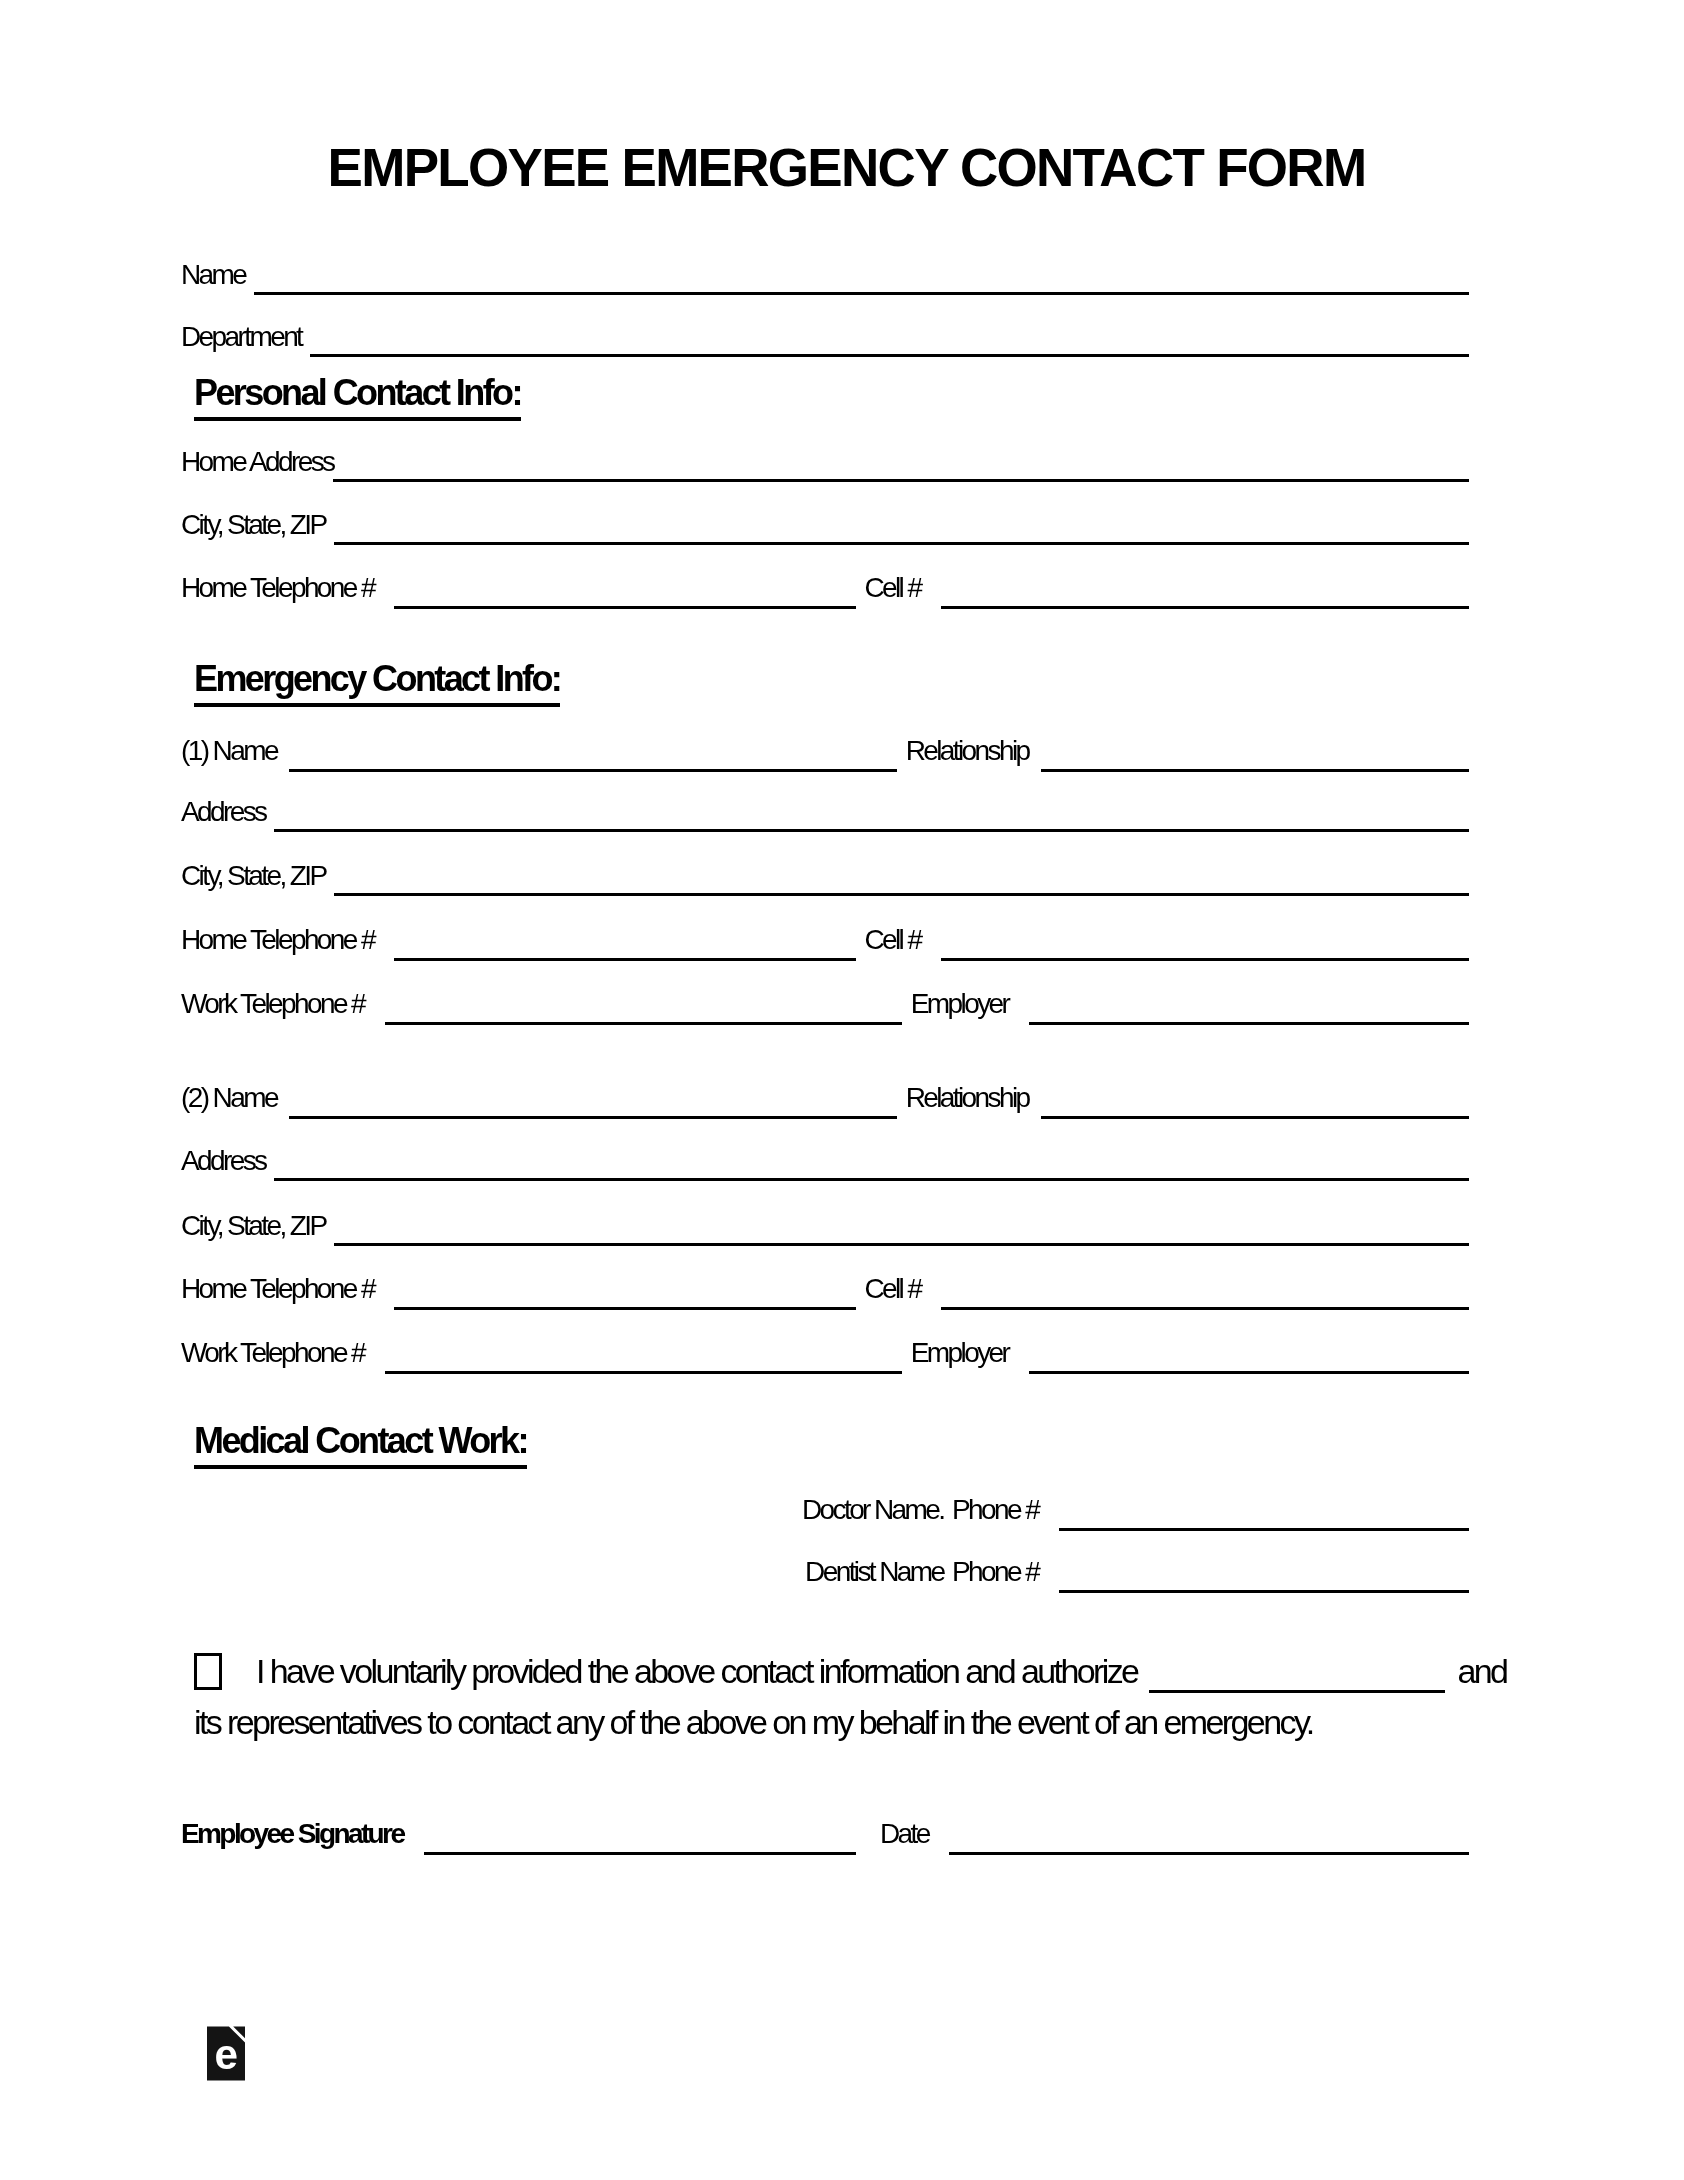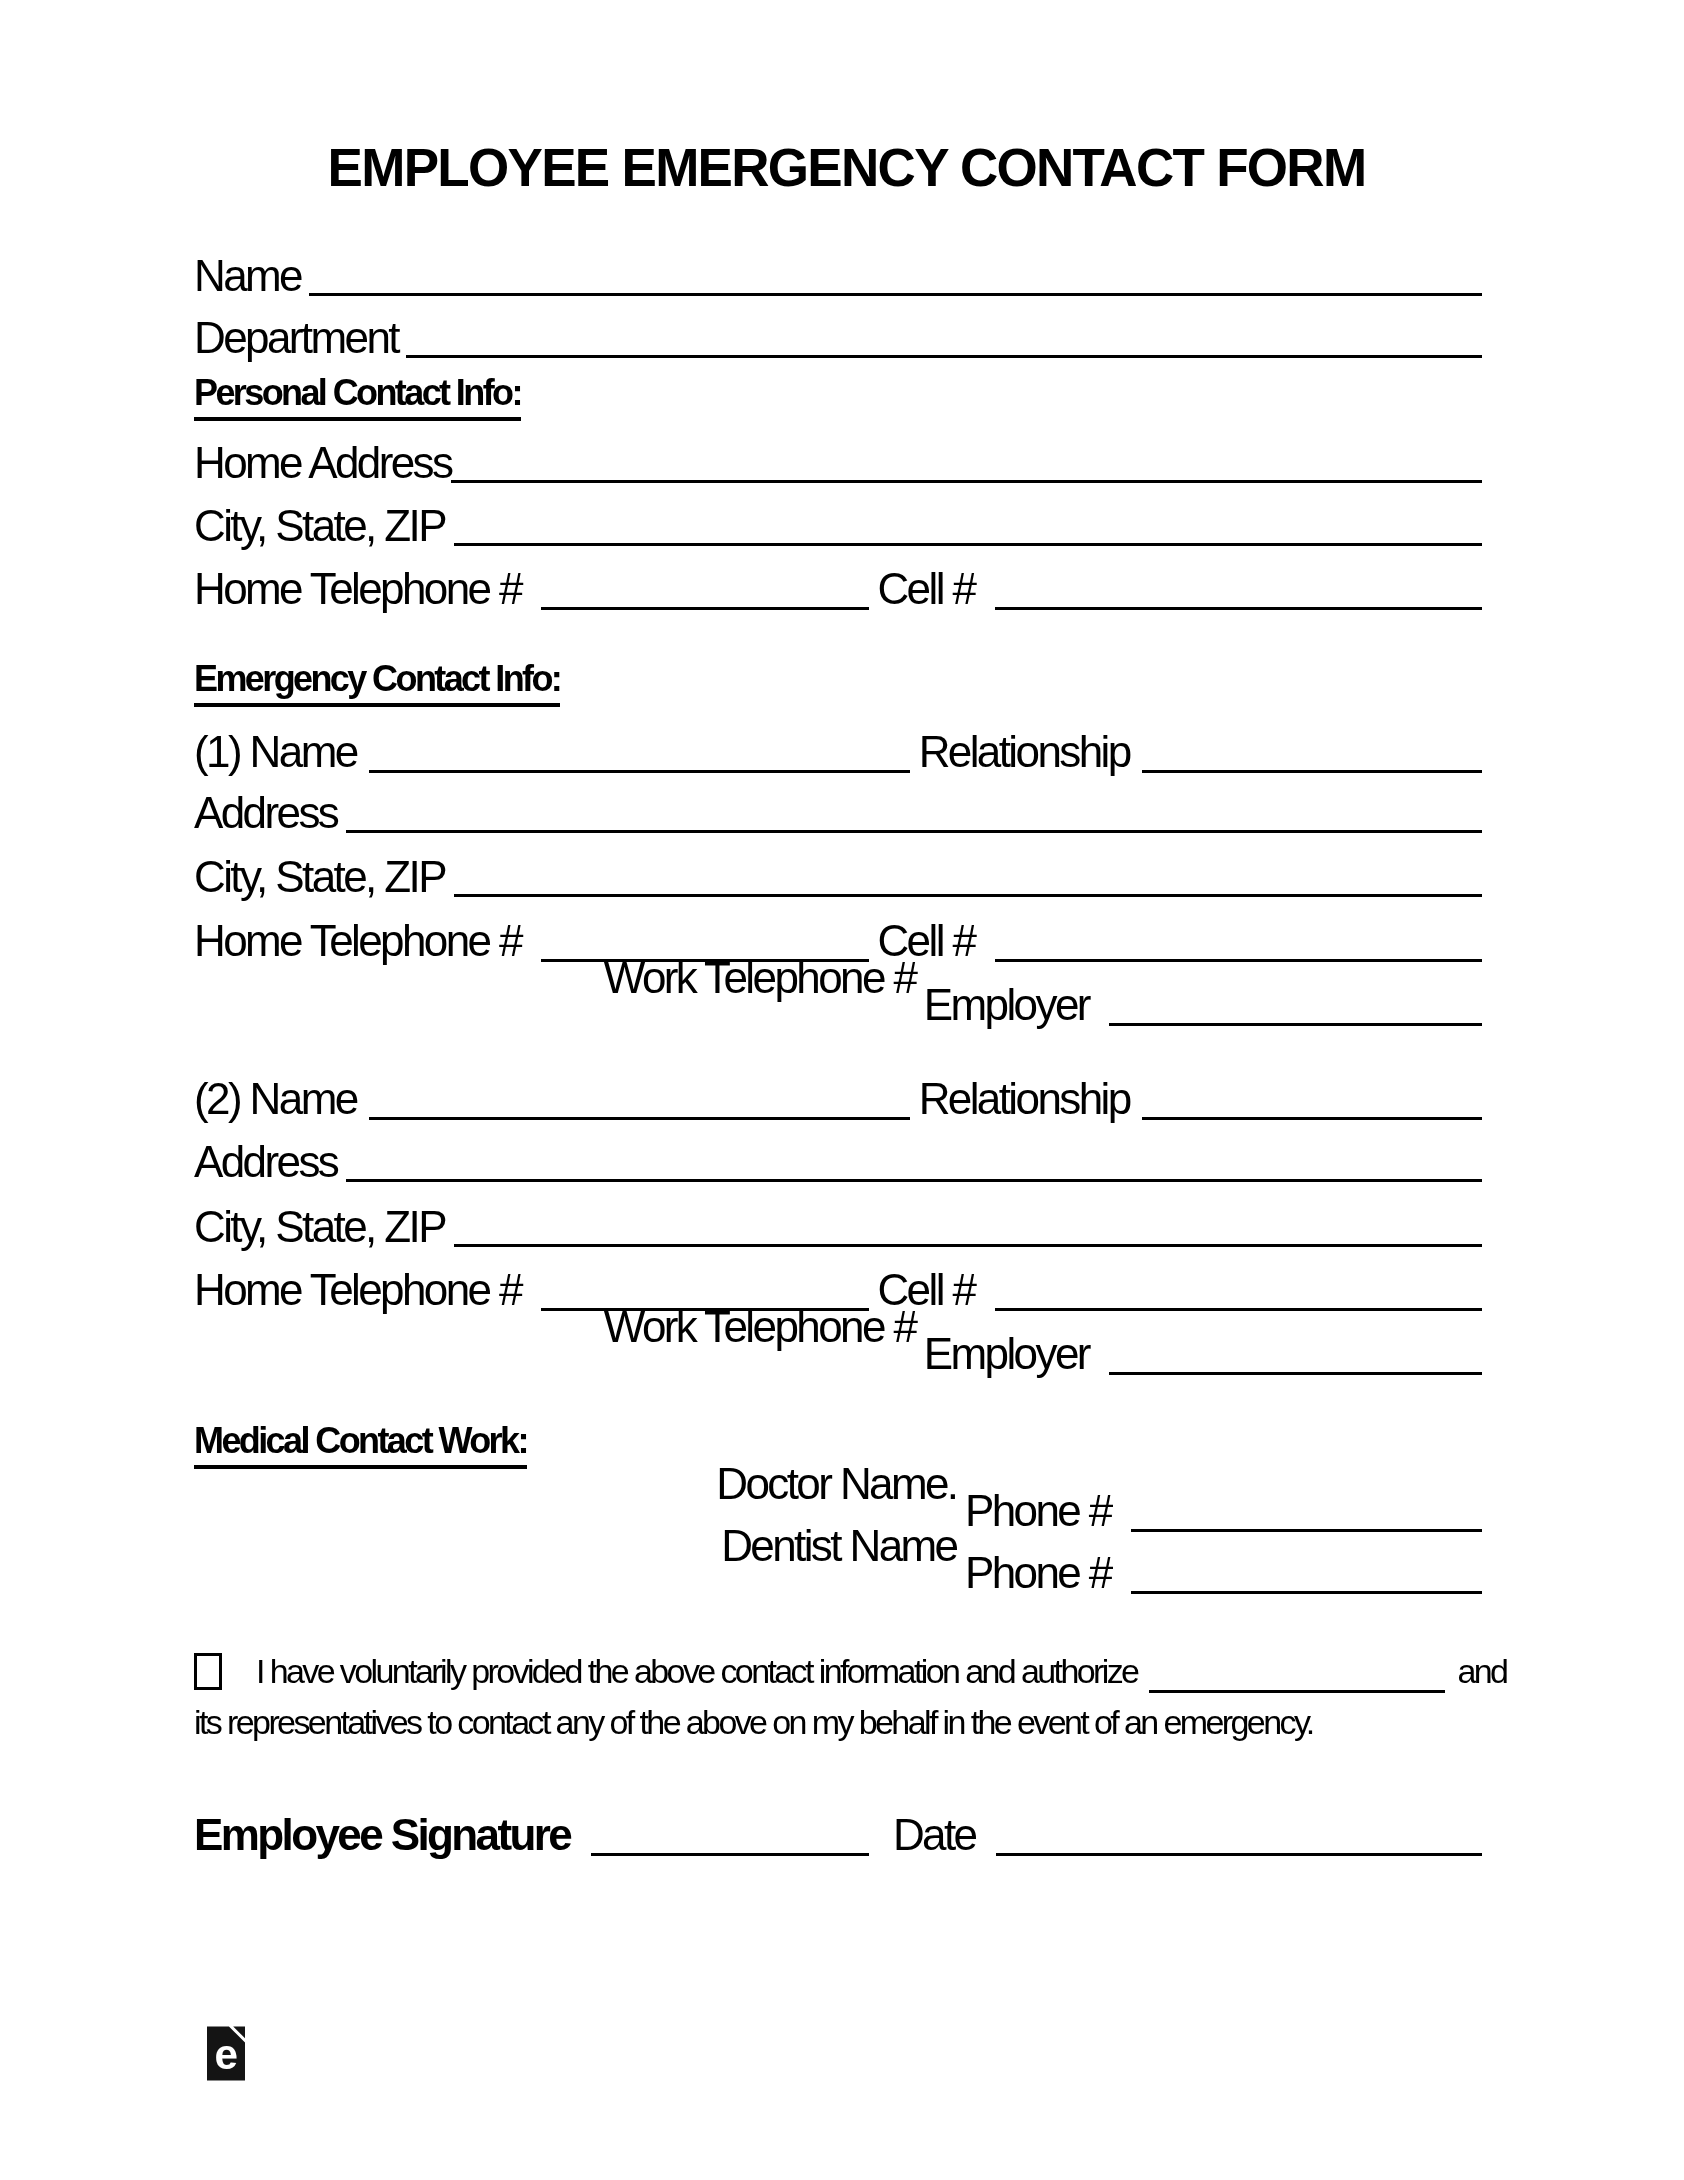--- a/index.html
+++ b/index.html
@@ -11,32 +11,32 @@
   .title {
     position:absolute; top:133px; left:0; width:100%; margin:4px;
     text-align:center; font-size:53px; font-weight:bold; letter-spacing:-1.7px;
   }
   .heading {
     position:absolute; left:194px; font-size:36px; font-weight:bold;
     letter-spacing:-2.6px; white-space:nowrap;
   }
   .heading > span { display:inline-block; border-bottom:4.3px solid #000; padding-bottom:2.6px; }
   .row {
-    position:absolute; left:194px; width:1288px; height:44px;
-    display:flex; align-items:center;
-    font-size:44px; letter-spacing:-2.6px; white-space:nowrap;
+    position:absolute; left:181px; width:1288px; height:44px;
+    display:flex; align-items:flex-start;
+    font-size:28px; letter-spacing:-2.6px; white-space:nowrap;
   }
   .lbl { flex:0 0 auto; line-height:43px; }
   .bold { font-weight:bold; }
   .line { flex:1 1 auto; height:39px; border-bottom:3.4px solid #000; }
   .sp { margin-left:8.5px; }
   .pair { display:flex; align-items:flex-end;gap:12px; }
   .pl.w-tel  { width:52.4%; }
   .pl.w-name { width:55.6%; }
-  .pl.w-work { width:56.0%;flex-direction:column; }
+  .pl.w-work { width:56.0%; }
   .pl.w-doc  { width:59.2%;flex-direction:column; }
   .pl.w-sig  { width:52.4%; }
   .pr { flex:1 1 auto; margin-left:8.5px; }
   .pr.date-gap { margin-left:24px; }
   .auth {
     position:absolute; left:194px; top:1647px; width:1288px;
     font-size:34px; letter-spacing:-2.6px;
   }
   .auth-line1 { display:flex; align-items:flex-end; height:46px; white-space:nowrap; }
   .checkbox {

